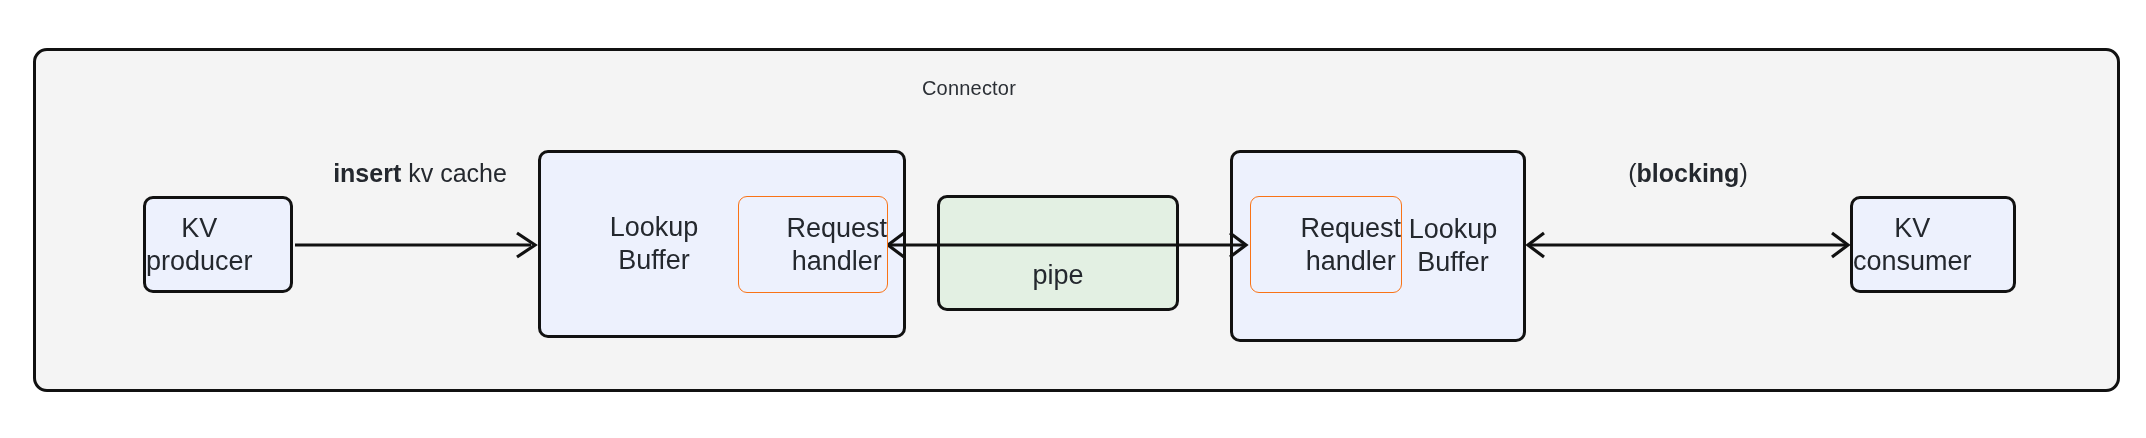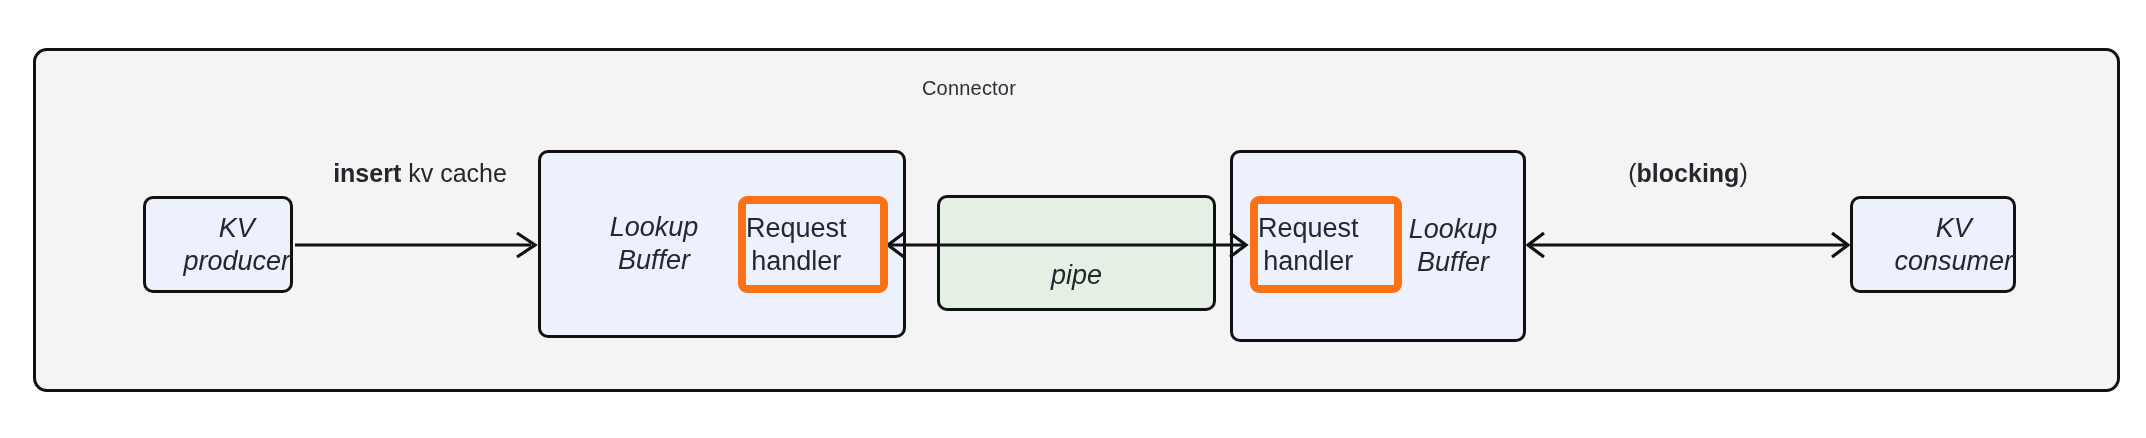--- a/index.html
+++ b/index.html
@@ -43,56 +43,55 @@
   }
 
   
   .node {
     position: absolute;
     box-sizing: border-box;
     border: 3px solid #111111;
     border-radius: 10px;
     display: flex;
     align-items: center;
-    justify-content: flex-end;
+    justify-content: flex-start;
     text-align: center;
     color: #24282e;
     line-height: 1.22;
-    font-style: italic;
   }
   .node-blue   { background: #edf1fd; }
   .node-green  { background: #e3f0e3; }
 
   .node-label {
     display: block;
     white-space: pre-line;
     font-size: 27px;
   }
 
   
   .inner-node {
     position: absolute;
     box-sizing: border-box;
-    border: 8px solid #f97316;
+    border: 1px solid #f97316;
     border-radius: 9px;
     background: #edf1fd;
     display: flex;
     align-items: center;
-    justify-content: flex-start;
+    justify-content: flex-end;
     text-align: center;
     color: #24282e;
     line-height: 1.22;
     z-index: 3;
   }
 
   
   #kv-producer  { left: 143px;  top: 196px; width: 150px; height: 97px; }
   #lookup-left  { left: 538px;  top: 150px; width: 368px; height: 188px; }
   #rh-left      { left: 738px;  top: 196px; width: 150px; height: 97px; }
-  #pipe-box     { left: 937px;  top: 195px; width: 279px; height: 116px; }
+  #pipe-box     { left: 937px;  top: 195px; width: 242px; height: 116px; }
   #lookup-right { left: 1230px; top: 150px; width: 296px; height: 192px; }
   #rh-right     { left: 1250px; top: 196px; width: 152px; height: 97px; }
   #kv-consumer  { left: 1850px; top: 196px; width: 166px; height: 97px; }
 
   
   #lookup-left .node-label  { position: absolute; left: 18px;  top: 50%; transform: translateY(-50%); width: 190px; }
   #lookup-right .node-label { position: absolute; right: 10px; top: 50%; transform: translateY(-50%); width: 120px; }
 
   #pipe-box .node-label { position: absolute; left: 0; right: 0; bottom: 16px; }
 

